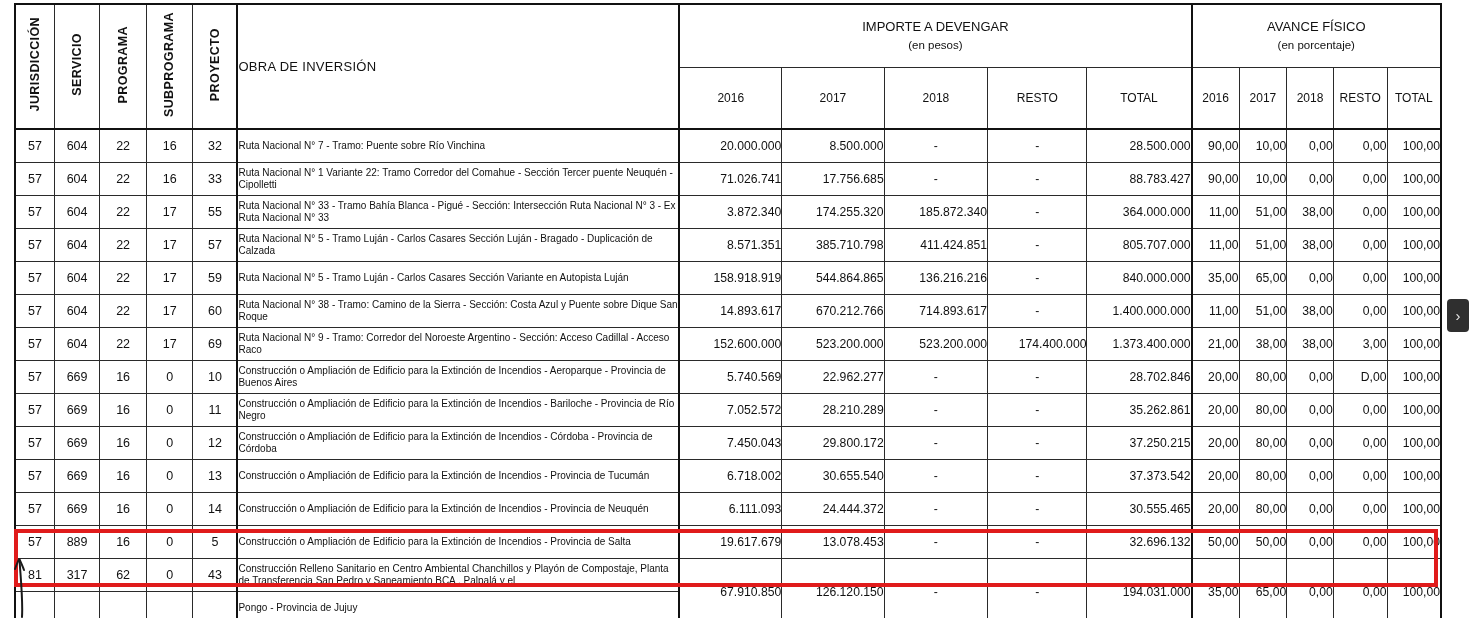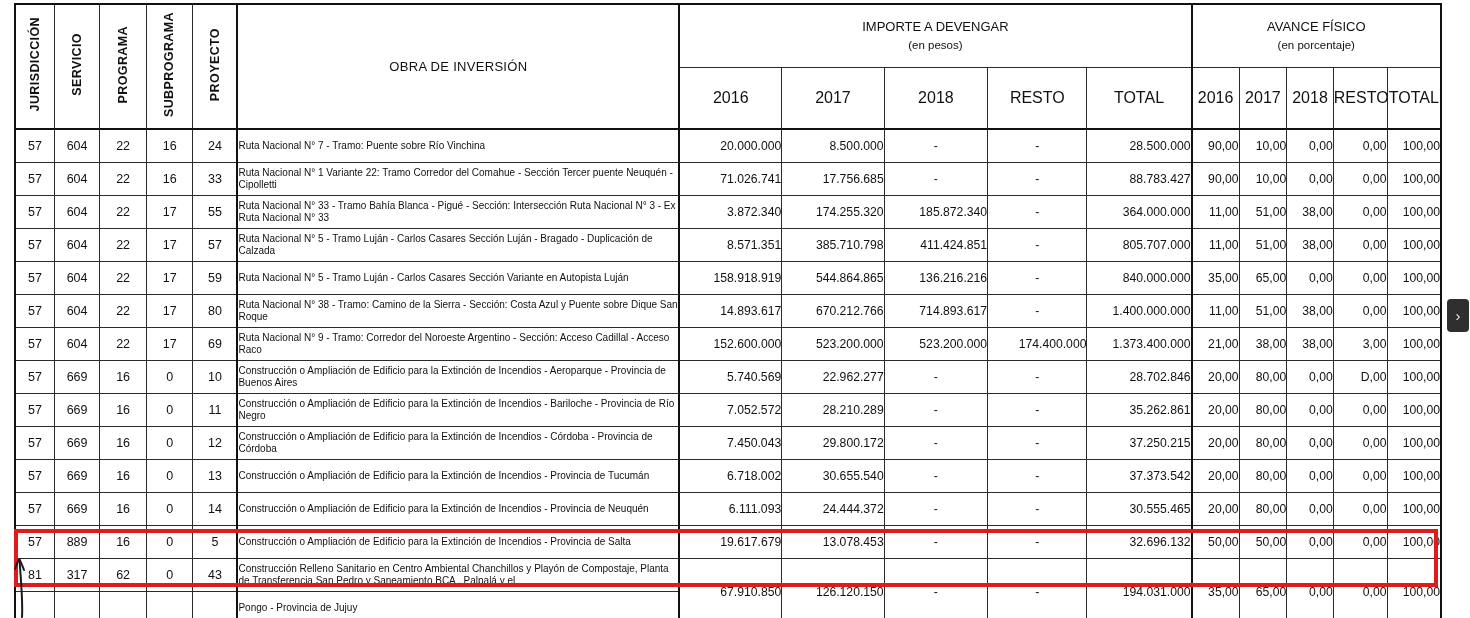--- a/index.html
+++ b/index.html
@@ -62,42 +62,42 @@
     transform: rotate(180deg);
     display: inline-block;
     font-size: 12.5px;
     font-weight: bold;
     letter-spacing: 0.4px;
     white-space: nowrap;
     line-height: 1;
   }
   .obra-head {
     height: 122px;
-    text-align: center;
+    text-align: left;
     font-size: 13px;
     font-weight: bold;
     letter-spacing: 0.3px;
   }
   .grp-head {
     height: 62px;
     text-align: center;
     font-size: 13px;
     font-weight: bold;
     line-height: 1.45;
     margin-left: 24px;
   }
   .grp-head .sub {
     display: block;
     font-size: 11.5px;
     font-weight: normal;
   }
   .yr-head {
     height: 60px;
     text-align: center;
-    font-size: 16px;
+    font-size: 12px;
     font-weight: bold;
   }
 
   
   td.code {
     text-align: center;
     font-size: 12.5px;
     height: 32px;
   }
   td.obra {
@@ -225,21 +225,21 @@
           <th class="yr-head thickB thickR">TOTAL</th>
         </tr>
       </thead>
 
       <tbody id="tbody">
           <tr>
             <td class="code thickL">57</td>
             <td class="code">604</td>
             <td class="code">22</td>
             <td class="code">16</td>
-            <td class="code thickR">24</td>
+            <td class="code thickR">32</td>
             <td class="obra thickR">Ruta Nacional N° 7 - Tramo: Puente sobre Río Vinchina</td>
             <td class="num">20.000.000</td>
             <td class="num">8.500.000</td>
             <td class="num dash">-</td>
             <td class="num dash">-</td>
             <td class="num thickR">28.500.000</td>
             <td class="pct">90,00</td>
             <td class="pct">10,00</td>
             <td class="pct">0,00</td>
             <td class="pct">0,00</td>
@@ -315,21 +315,21 @@
             <td class="pct">65,00</td>
             <td class="pct">0,00</td>
             <td class="pct">0,00</td>
             <td class="pct thickR">100,00</td>
           </tr>
           <tr>
             <td class="code thickL">57</td>
             <td class="code">604</td>
             <td class="code">22</td>
             <td class="code">17</td>
-            <td class="code thickR">80</td>
+            <td class="code thickR">60</td>
             <td class="obra thickR">Ruta Nacional N° 38 - Tramo: Camino de la Sierra - Sección: Costa Azul y Puente sobre Dique San Roque</td>
             <td class="num">14.893.617</td>
             <td class="num">670.212.766</td>
             <td class="num">714.893.617</td>
             <td class="num dash">-</td>
             <td class="num thickR">1.400.000.000</td>
             <td class="pct">11,00</td>
             <td class="pct">51,00</td>
             <td class="pct">38,00</td>
             <td class="pct">0,00</td>

